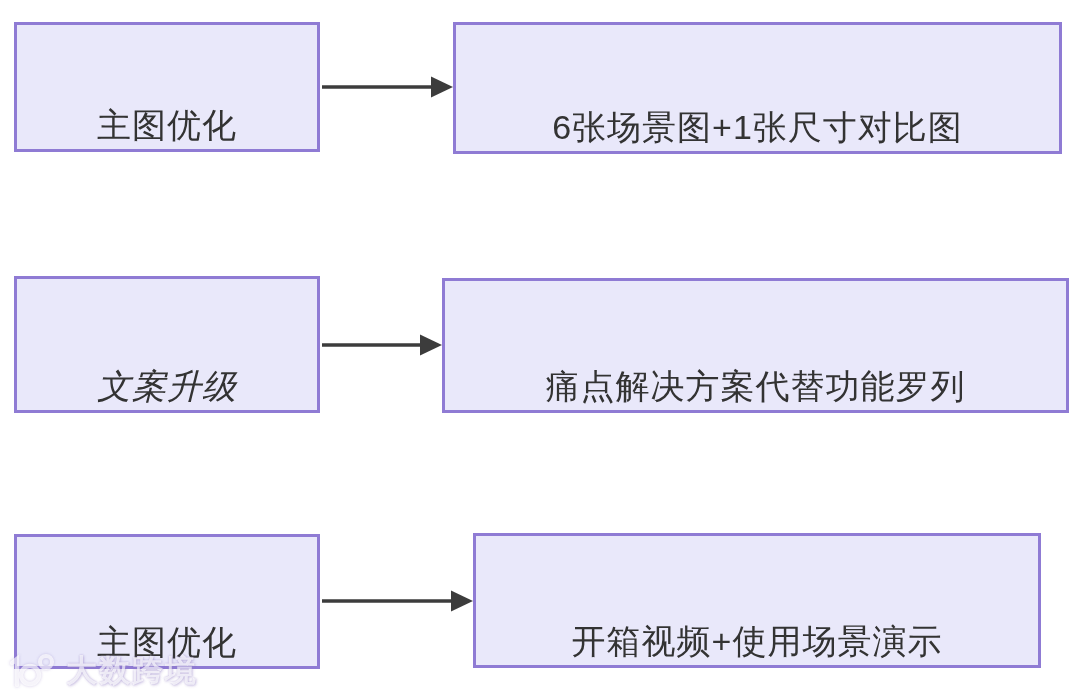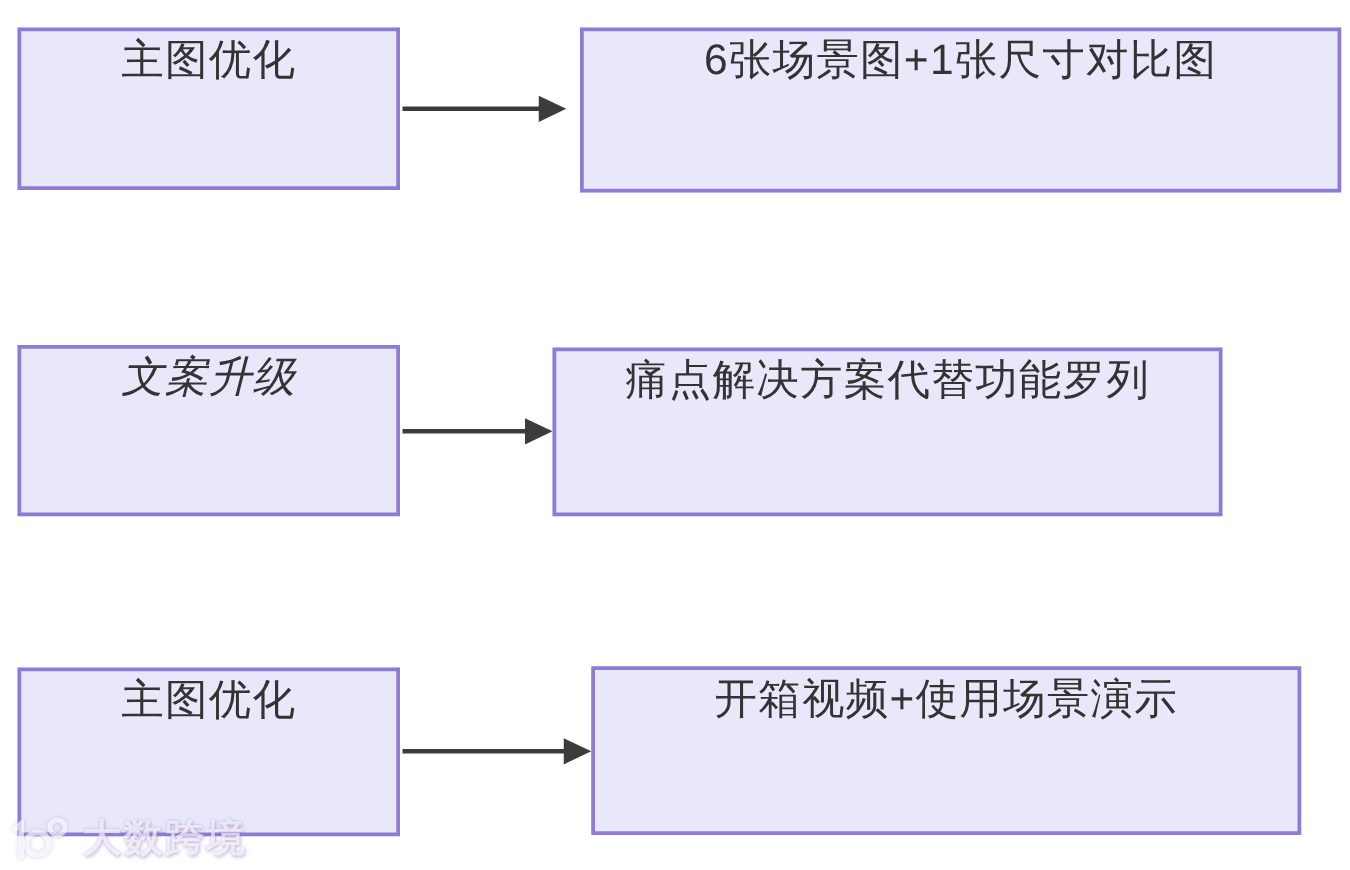--- a/index.html
+++ b/index.html
@@ -10,35 +10,35 @@
     background: #ffffff;
     overflow: hidden;
     font-family: "Liberation Sans", "DejaVu Sans", sans-serif;
   }
   .flow-box {
     position: absolute;
     box-sizing: border-box;
     background: #e9e8fa;
     border: 3px solid #8f7bd4;
     display: flex;
-    align-items: flex-start;
+    align-items: flex-end;
     justify-content: center;
     font-size: 34px;
     color: #333333;
     letter-spacing: 1px;
     white-space: nowrap;
   }
   
   .src { left: 14px; width: 306px; }
   .src.r1 { top: 22px;  height: 130px; }
   .src.r2 { top: 276px; height: 137px; font-style: italic; }
   .src.r3 { top: 534px; height: 135px; }
   
-  .dst.r1 { left: 464px; top: 22px;  width: 609px; height: 132px; }
-  .dst.r2 { left: 442px; top: 278px; width: 536px; height: 135px; }
+  .dst.r1 { left: 453px; top: 22px;  width: 609px; height: 132px; }
+  .dst.r2 { left: 442px; top: 278px; width: 627px; height: 135px; }
   .dst.r3 { left: 473px; top: 533px; width: 568px; height: 135px; }
 
   #arrow-layer {
     position: absolute;
     left: 0; top: 0;
     width: 1080px; height: 696px;
     pointer-events: none;
   }
 
   

